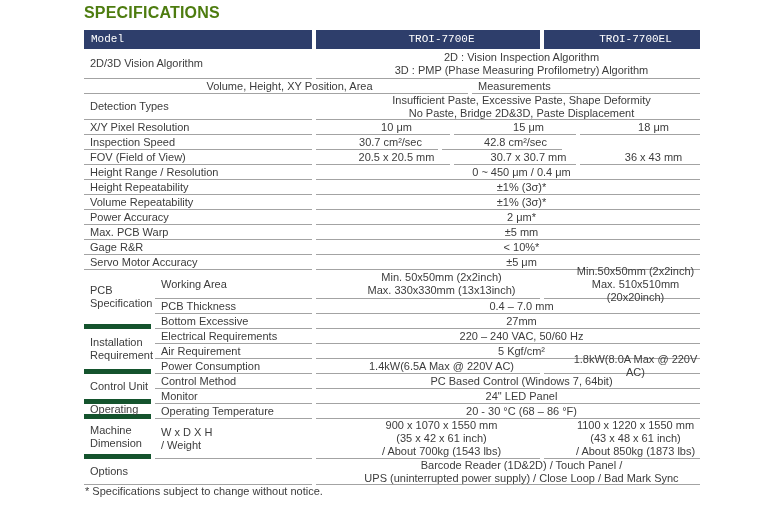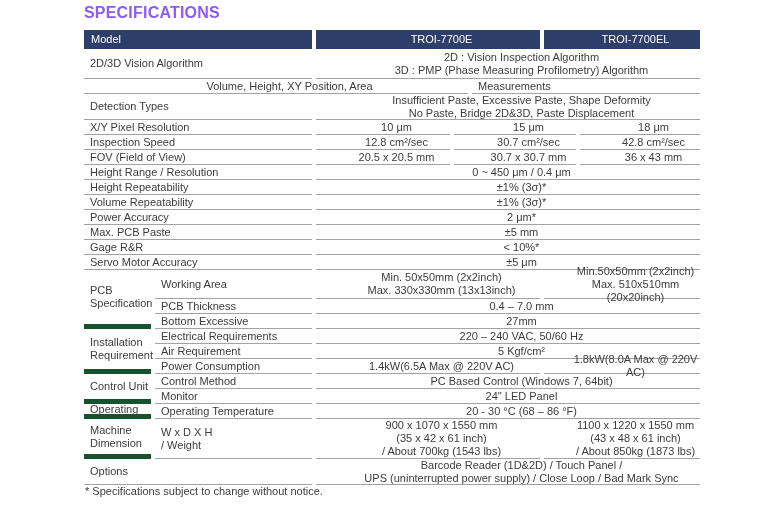--- a/index.html
+++ b/index.html
@@ -3,34 +3,34 @@
 <meta charset="utf-8">
 <style>
   * { margin:0; padding:0; box-sizing:border-box; }
   html,body { background:#ffffff; }
   body {
     width:773px; height:517px; overflow:hidden; position:relative;
     font-family:"Liberation Sans","DejaVu Sans",sans-serif;
     color:#3c3c3c;
   }
   .page { position:absolute; left:84px; top:4px; width:616px; }
-  .title { font-size:16px; font-weight:700; color:#8b5cf6; letter-spacing:0.2px; margin-bottom:8px; }
+  .title { font-size:16px; font-weight:700; color:#4d7c0f; letter-spacing:0.2px; margin-bottom:8px; }
   .tbl { width:616px; font-size:11px; }
   .trow { display:flex; gap:4px; }
   .h19{height:19px} .h15{height:15px} .h30{height:30px} .h26{height:26px}
   .h29{height:29px} .h40{height:40px} .h45{height:45px} .h59{height:59px}
   .cell {
     border-bottom:1px solid #a3a3a3;
     display:flex; flex-direction:column; justify-content:center;
   }
   .lbl { align-items:flex-start; padding-left:6px; line-height:13px; }
   .val { align-items:center; text-align:center; line-height:13px;padding-left:27px; }
   .hcell {
     background:#2e3e6b; color:#ffffff; border:none;
-    display:flex; flex-direction:column; justify-content:center;
+    display:flex; flex-direction:column; justify-content:center;font-family:Liberation Mono, monospace;
   }
   .hcell.lbl { padding-left:7px; }
   .w-label{width:228px} .w-e{width:224px} .w-el{width:156px} .w-span{width:384px}
   .w-t1{width:134px} .w-t2{width:122px} .w-t3{width:120px} .w-sub{width:157px}
   .tsection { display:flex; gap:4px; }
   .gcell {
     width:67px; border-bottom:5px solid #14532d;
     display:flex; flex-direction:column; justify-content:center;
     padding-left:6px; line-height:13px;
   }
@@ -75,21 +75,20 @@
 
     <div class="trow h15">
       <div class="cell lbl w-label">X/Y Pixel Resolution</div>
       <div class="cell val w-t1">10 μm</div>
       <div class="cell val w-t2">15 μm</div>
       <div class="cell val w-t3">18 μm</div>
     </div>
 
     <div class="trow h15">
       <div class="cell lbl w-label">Inspection Speed</div>
-      <div class="cell val w-t1">12.8 cm²/sec</div>
       <div class="cell val w-t2">30.7 cm²/sec</div>
       <div class="cell val w-t3">42.8 cm²/sec</div>
     </div>
 
     <div class="trow h15">
       <div class="cell lbl w-label">FOV (Field of View)</div>
       <div class="cell val w-t1">20.5 x 20.5 mm</div>
       <div class="cell val w-t2">30.7 x 30.7 mm</div>
       <div class="cell val w-t3">36 x 43 mm</div>
     </div>
@@ -104,21 +103,21 @@
     </div>
     <div class="trow h15">
       <div class="cell lbl w-label">Volume Repeatability</div>
       <div class="cell val w-span">±1% (3σ)*</div>
     </div>
     <div class="trow h15">
       <div class="cell lbl w-label">Power Accuracy</div>
       <div class="cell val w-span">2 μm*</div>
     </div>
     <div class="trow h15">
-      <div class="cell lbl w-label">Max. PCB Paste</div>
+      <div class="cell lbl w-label">Max. PCB Warp</div>
       <div class="cell val w-span">±5 mm</div>
     </div>
     <div class="trow h15">
       <div class="cell lbl w-label">Gage R&amp;R</div>
       <div class="cell val w-span">&lt; 10%*</div>
     </div>
     <div class="trow h15">
       <div class="cell lbl w-label">Servo Motor Accuracy</div>
       <div class="cell val w-span">±5 μm</div>
     </div>

